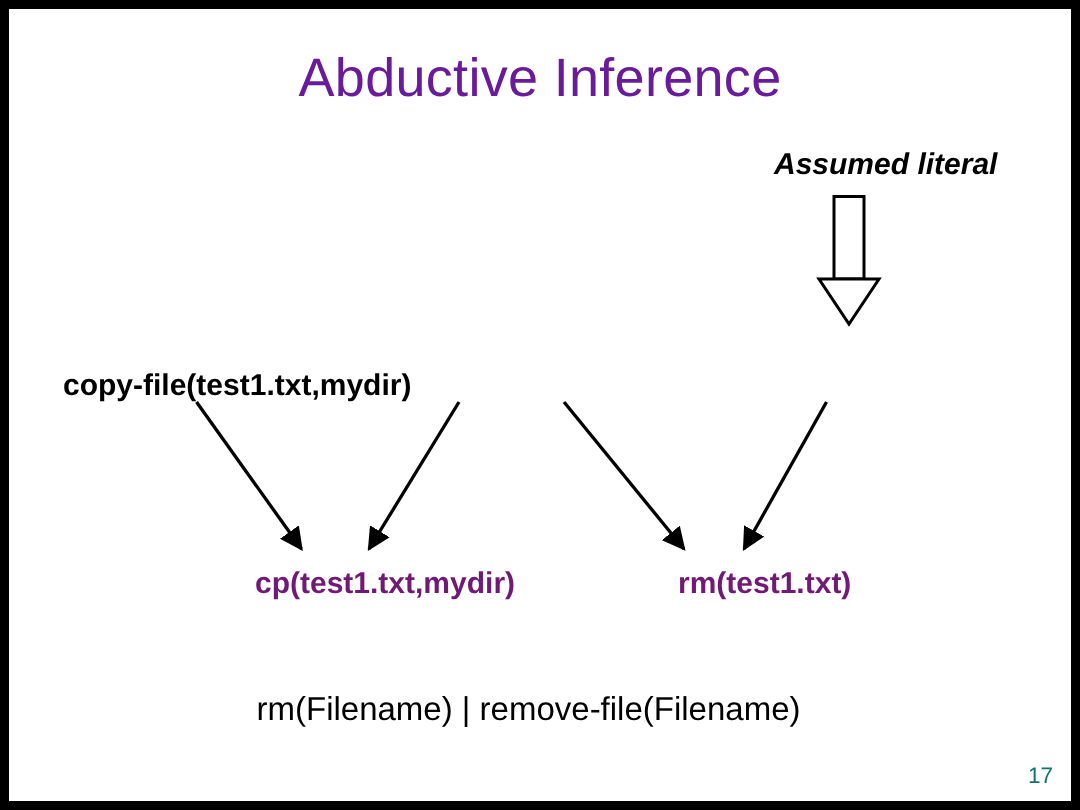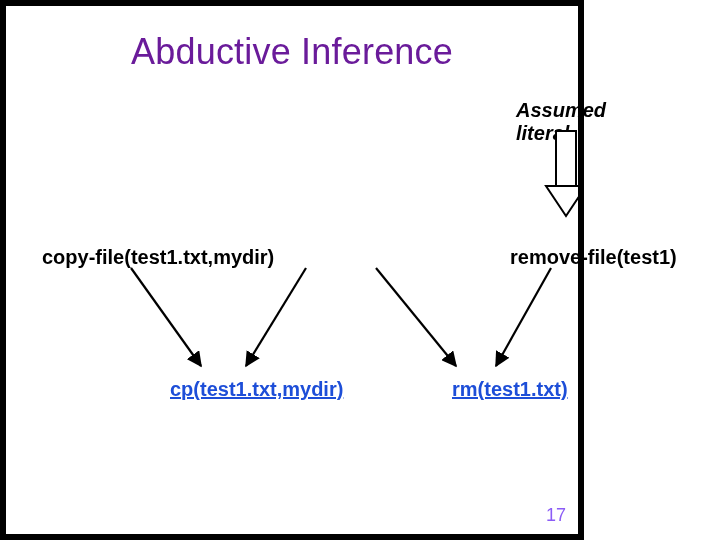--- a/index.html
+++ b/index.html
@@ -2,21 +2,21 @@
 <html><head>
 <meta charset="utf-8">
 <style>
   body {
     margin: 0;
     padding: 0;
     background: #fff;
     font-family: Arial, Helvetica, sans-serif;
   }
   .slide {
-    width: 584px;
+    width: 720px;
     height: 540px;
     box-sizing: border-box;
     border: 6px solid #000;
     position: relative;
     background: #fff;
   }
   .title {
     position: absolute;
     width: 100%;
     text-align: center;
@@ -32,32 +32,32 @@
     color: #000;
   }
   .label {
     position: absolute;
     font-weight: bold;
     font-size: 20px;
     color: #000;
     white-space: nowrap;
     margin-left: 26px;
   }
-  .blue { color: #1d4ed8; text-decoration: underline; }
+  .blue { color: #701a75; }
   .rule {
     position: absolute;
     font-size: 22px;
     color: #000;
   }
   .pagenum {
     position: absolute;
     right: 12px;
     bottom: 8px;
-    font-size: 18px;
-    color: #8b5cf6;
+    font-size: 15px;
+    color: #0f766e;
   }
   svg.arrows {
     position: absolute;
     left: 0; top: 0;
     width: 100%; height: 100%;
     pointer-events: none;
   }
 </style>
 </head>
 <body>
@@ -69,25 +69,25 @@
   <div class="assumed" style="left: 488px; top: 93px; margin-left: 22px;">Assumed literal</div>
 
   <svg class="arrows">
     <g stroke="#000" stroke-width="2" fill="none">
       <rect x="550" y="125" width="20" height="55" fill="#fff"></rect>
       <polygon points="540,180 580,180 560,210" fill="#fff"></polygon>
     </g>
   </svg>
 
   <div class="label" style="left: 10px; top: 240px;">copy-file(test1.txt,mydir)</div>
-  <div class="label" style="left: 478px; top: 240px;">remove-file(test1)</div>
 
   <div class="label blue" style="left: 138px; top: 372px;">cp(test1.txt,mydir)</div>
   <div class="label blue" style="left: 420px; top: 372px; text-align: center;">rm(test1.txt)</div>
 
+  <div class="rule" style="left: 165px; top: 454px;">rm(Filename) | remove-file(Filename)</div>
 
   <div class="pagenum">17</div>
 
   <svg class="arrows">
     <defs>
       <marker id="ah" viewBox="0 0 10 10" refX="9" refY="5" markerWidth="7" markerHeight="7" orient="auto-start-reverse">
         <path d="M 0 0 L 10 5 L 0 10 z" fill="#000"></path>
       </marker>
     </defs>
     <g stroke="#000" stroke-width="2.2" fill="none" marker-end="url(#ah)">

